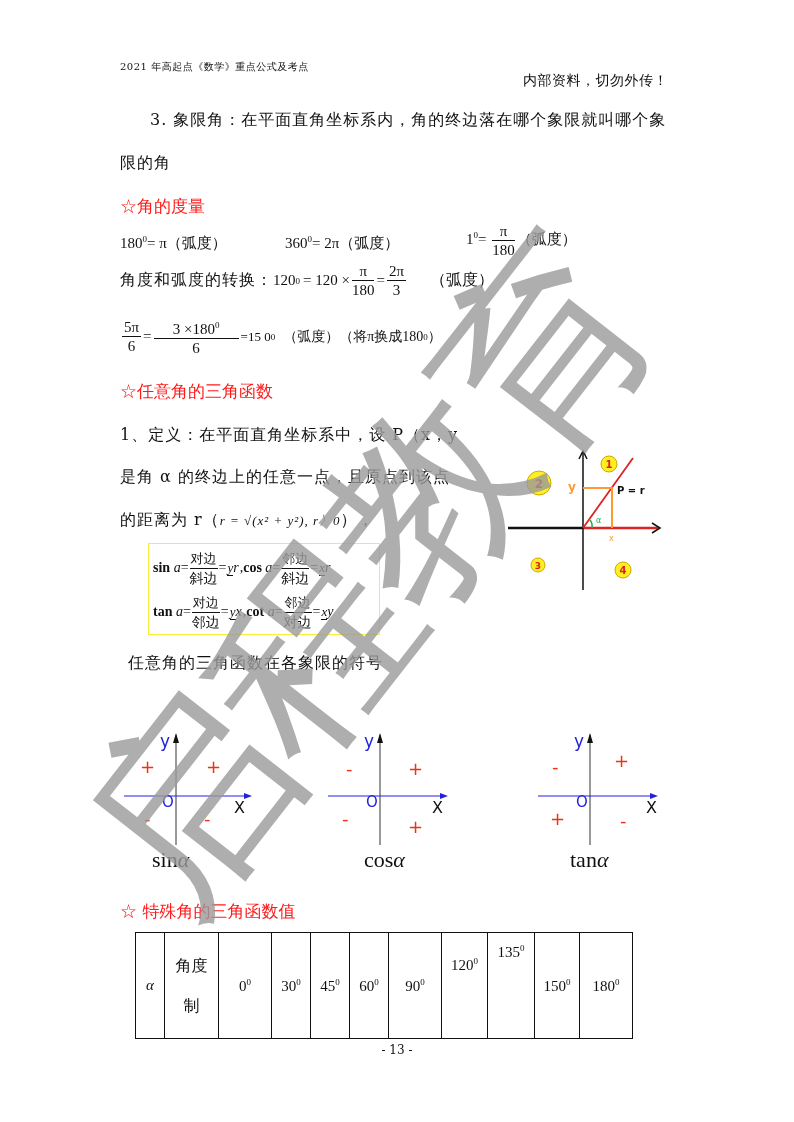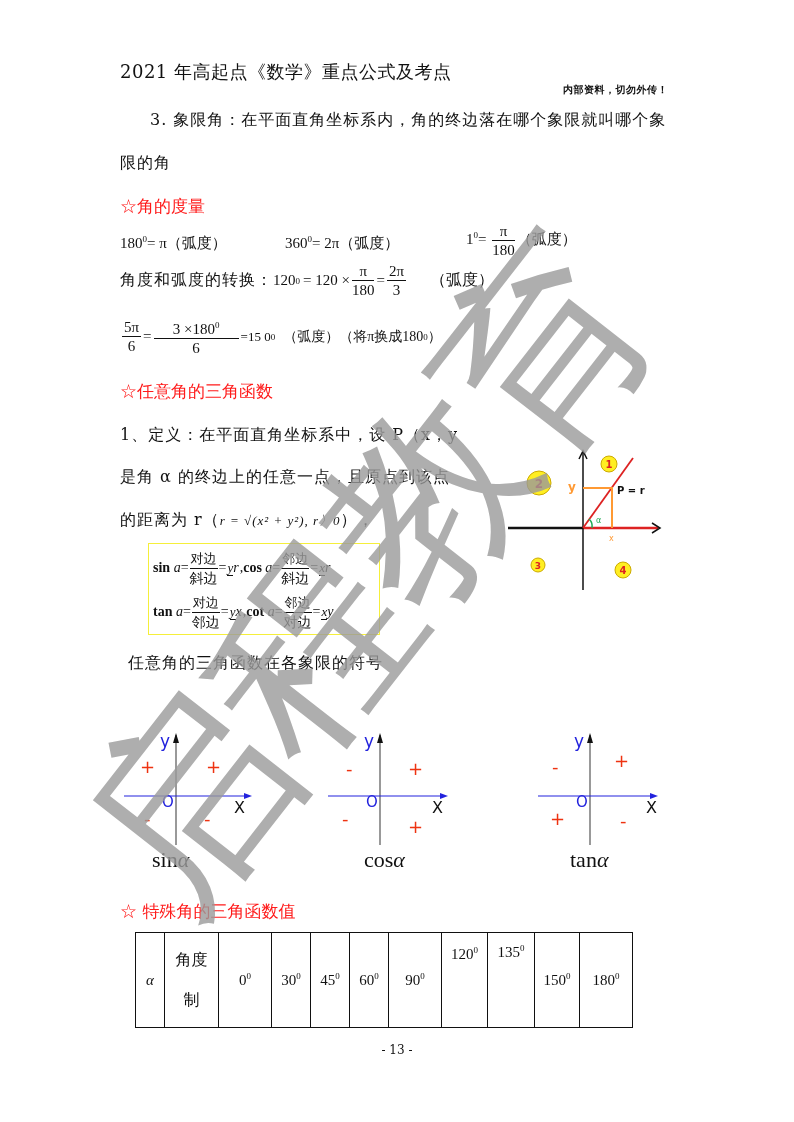--- a/index.html
+++ b/index.html
@@ -1,20 +1,20 @@
 <!DOCTYPE html>
 <html><head>
 <meta charset="utf-8">
 <style>
   html, body { margin: 0; padding: 0; background: #ffffff; }
   body { width: 794px; height: 1122px; position: relative; overflow: hidden;
          font-family: "DejaVu Serif", "Liberation Serif", serif; color: #111; }
   .abs { position: absolute; }
-  .hdr-left { left: 120px; top: 60px; font-size: 18px; letter-spacing: 0.5px; }
-  .hdr-right { right: 126px; top: 83px; font-size: 10px; letter-spacing: 0.5px; font-weight: bold; }
+  .hdr-left { left: 120px; top: 60px; font-size: 10px; letter-spacing: 0.5px; }
+  .hdr-right { right: 126px; top: 72px; font-size: 14px; letter-spacing: 0.5px; }
   .para { font-size: 16px; letter-spacing: 1px; }
   .red { color: #ff1a1a; font-size: 17px; }
   .math { font-family: "Liberation Serif", "DejaVu Serif", serif; font-size: 15px; }
   .frac { display: inline-block; vertical-align: middle; text-align: center; margin: 0 2px; }
   .frac .num { display: block; border-bottom: 1px solid #111; padding: 0 2px; line-height: 18px; }
   .frac .den { display: block; line-height: 18px; }
   sup { font-size: 9px; }
   .formula-box { left: 148px; top: 543px; width: 232px; height: 92px; border: 1.5px solid #f5ef3a;
                  box-sizing: border-box; padding: 2px 4px; }
   .frow { display: flex; align-items: center; height: 44px; font-family: "Liberation Serif", serif; font-size: 14px; white-space: nowrap; }
@@ -202,21 +202,21 @@
 <table class="special">
   <tbody>
       <tr>
     <td style="width:28px; font-style:italic;">α</td>
     <td style="width:54px; font-size:16px; line-height:40px; padding:0 4px; box-sizing:border-box;">角度制</td>
     <td style="width:52px;"><span>0</span><sup>0</sup></td>
     <td style="width:38px;"><span>30</span><sup>0</sup></td>
     <td style="width:38px;"><span>45</span><sup>0</sup></td>
     <td style="width:38px;"><span>60</span><sup>0</sup></td>
     <td style="width:52px;"><span>90</span><sup>0</sup></td>
-    <td style="width:45px; vertical-align:top; padding-top:12px;"><span>120</span><sup>0</sup></td>
+    <td style="width:45px; vertical-align:top; padding-top:23px;"><span>120</span><sup>0</sup></td>
     <td style="width:46px; vertical-align:top; padding-top:10px;"><span>135</span><sup>0</sup></td>
     <td style="width:44px;"><span>150</span><sup>0</sup></td>
     <td style="width:52px;"><span>180</span><sup>0</sup></td>
   </tr>
 </tbody>
   </table>
 
 <div class="abs pagenum">- 13 -</div>
 
 <svg class="watermark" width="794" height="1122" style="opacity:0.95">

